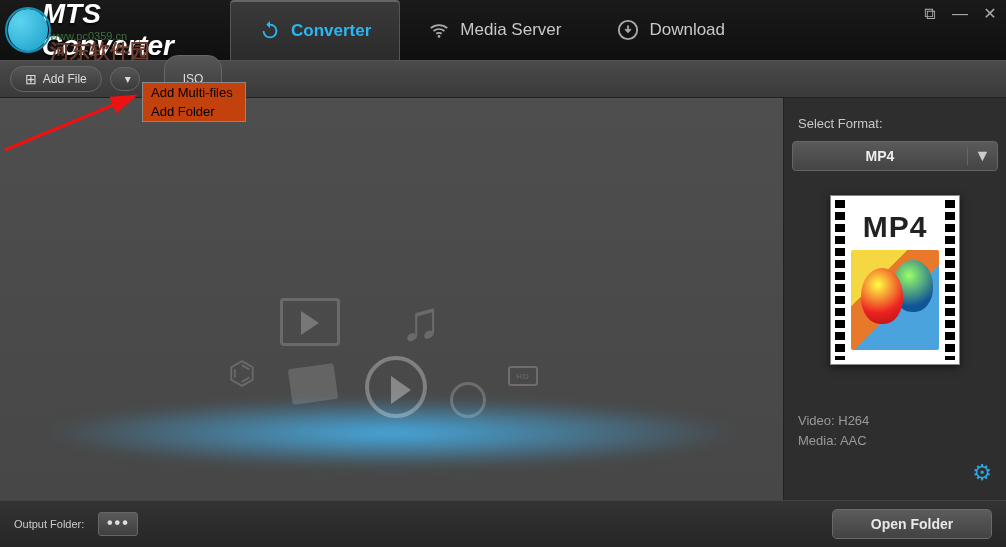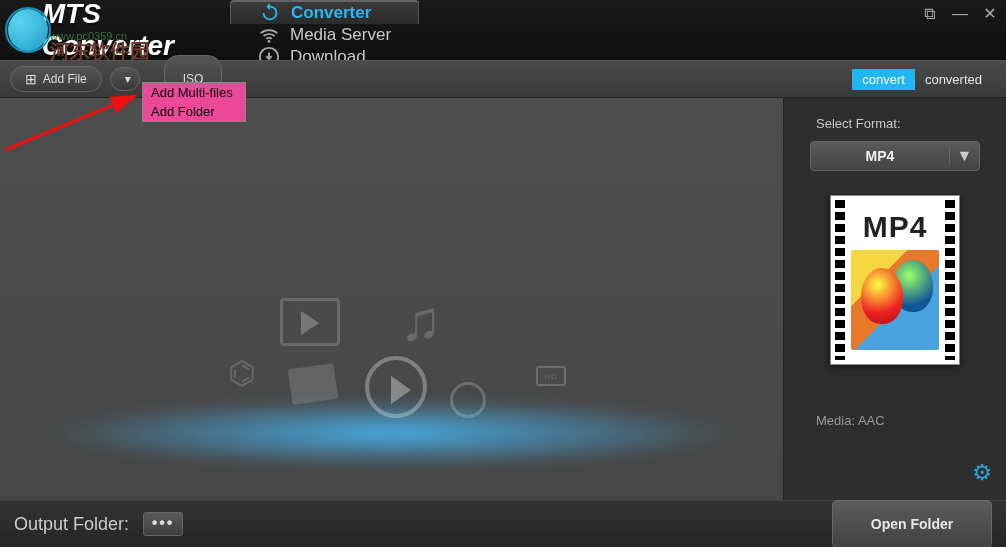--- a/index.html
+++ b/index.html
@@ -8,84 +8,84 @@
 
 .topbar { height:60px; background:linear-gradient(#1a1a1a,#0f0f0f); display:flex; align-items:center; position:relative; }
 .logo-area { width:230px; display:flex; align-items:center; padding-left:8px; }
 .logo-circle { width:42px; height:42px; border-radius:50%; background:radial-gradient(circle at 30% 30%,#5dd5f0,#1a9cc7); display:flex; align-items:center; justify-content:center; position:relative; }
 .logo-circle::after { content:""; position:absolute; width:42px; height:42px; border-radius:50%; border:2px solid #1490bb; }
 .logo-text { font-size:28px; font-weight:bold; font-style:italic; color:#fff; margin-left:-6px; text-shadow:0 2px 2px rgba(0,0,0,.6); }
 .logo-text .s { color:#fff; }
 .watermark { position:absolute; left:50px; top:2px; font-size:20px; color:#6b3b2e; font-weight:bold; pointer-events:none;margin-top:36px; }
 .watermark2 { position:absolute; left:50px; top:30px; font-size:11px; color:#3e6e3e; pointer-events:none; }
 
-.nav { display:flex; height:60px;flex-direction:column; }
+.nav { display:flex; height:60px; }
 .nav-tab { display:flex; align-items:center; gap:10px; padding:0 28px; color:#c8c8c8; font-size:17px; cursor:pointer; position:relative; }
 .nav-tab.active { background:linear-gradient(#3a3a3a,#2b2b2b); border:1px solid #555; border-top:2px solid #666; border-bottom:none; border-radius:4px 4px 0 0; color:#27b8f5; }
 .nav-tab.active .nav-label { color:#27b8f5; font-weight:bold; }
 .nav-icon { width:22px; height:22px; display:flex; align-items:center; justify-content:center; }
 
 .win-controls { position:absolute; right:8px; top:6px; display:flex; gap:14px; }
 .win-btn { width:16px; height:16px; color:#aaa; cursor:pointer; font-size:16px; line-height:16px; text-align:center; }
 
 
 .toolbar { height:38px; background:linear-gradient(#4a4a4a,#3a3a3a); display:flex; align-items:center; padding:0 10px; position:relative; border-top:1px solid #555; border-bottom:1px solid #222;}
 .tool-btn { background:linear-gradient(#555,#3a3a3a); border:1px solid #666; border-radius:14px; padding:4px 14px; color:#ddd; font-size:12px; display:flex; align-items:center; gap:6px; cursor:pointer; margin-right:8px; }
 .tool-btn .plus { font-size:14px; }
 .dropdown-arrow-btn { width:24px; }
 .iso-btn { background:linear-gradient(#555,#3a3a3a); border:1px solid #666; border-radius:14px; padding:16px 18px; color:#ddd; font-size:12px; margin-left:16px;}
 .tabswitch { position:absolute; right:14px; top:8px; display:flex; font-size:13px; }
 .tabswitch .ts { padding:3px 10px; cursor:pointer; }
 .tabswitch .ts.active { background:#1fb6f2; color:#fff; }
 .tabswitch .ts.inactive { color:#e5e5e5; }
 
 
-.dropdown { position:absolute; left:142px; top:82px; background:#ec4899; border:1px solid #888; font-size:13px; z-index:20; }
+.dropdown { position:absolute; left:142px; top:82px; background:#c2410c; border:1px solid #888; font-size:13px; z-index:20; }
 .dropdown .item { padding:2px 12px 2px 8px; cursor:pointer; color:#000; white-space:nowrap; }
 
 
 .main { display:flex; height:402px; }
 .canvas { flex:1; background:linear-gradient(#4e4e4e,#474747); position:relative; overflow:hidden; border-right:1px solid #222;}
 .glow { position:absolute; left:50%; top:300px; transform:translateX(-50%); width:700px; height:70px; background:radial-gradient(ellipse at center,rgba(70,180,240,.9),rgba(70,180,240,0) 70%); filter:blur(6px); }
 .ghost-icon { position:absolute; color:rgba(255,255,255,.18); }
 .gi1 { left:280px; top:200px; width:60px; height:48px; border:3px solid rgba(255,255,255,.18); border-radius:4px;}
 .gi1::before{content:"";position:absolute;left:18px;top:10px;border-left:18px solid rgba(255,255,255,.25);border-top:12px solid transparent;border-bottom:12px solid transparent;}
 .gi2 { left:400px; top:190px; font-size:56px; }
 .gi3 { left:365px; top:258px; width:62px; height:62px; border:4px solid rgba(255,255,255,.3); border-radius:50%; }
 .gi3::before{content:"";position:absolute;left:22px;top:16px;border-left:20px solid rgba(255,255,255,.35);border-top:14px solid transparent;border-bottom:14px solid transparent;}
 .gi4 { left:228px; top:256px; font-size:32px; }
 .gi5 { left:290px; top:268px; width:46px; height:36px; background:rgba(255,255,255,.15); border-radius:3px; transform:rotate(-8deg);}
 .gi6 { left:450px; top:284px; width:36px; height:36px; border:3px solid rgba(255,255,255,.2); border-radius:50%;}
-.gi7 { left:536px; top:268px; width:30px; height:20px; border:2px solid rgba(255,255,255,.2); border-radius:3px; font-size:8px; text-align:center; line-height:17px; letter-spacing:1px;}
+.gi7 { left:508px; top:268px; width:30px; height:20px; border:2px solid rgba(255,255,255,.2); border-radius:3px; font-size:8px; text-align:center; line-height:17px; letter-spacing:1px;}
 
 
 .arrow { position:absolute; left:0; top:90px; z-index:15; pointer-events:none;}
 
 
-.side { width:222px; background:#2e2e2e; padding:14px 26px; position:relative; }
+.side { width:222px; background:#2e2e2e; padding:14px 8px; position:relative; }
 .side-title { color:#c8c8c8; font-size:13px; margin:4px 0 10px 6px; }
 .format-select { background:linear-gradient(#5a5a5a,#444); border:1px solid #666; border-radius:4px; height:30px; display:flex; align-items:center; position:relative; cursor:pointer; }
 .format-select .val { flex:1; text-align:center; color:#eee; font-size:14px; font-weight:bold; }
 .format-select .chev { width:30px; border-left:1px solid #666; text-align:center; color:#ccc;}
 .thumb { margin:24px auto 0; width:130px; height:170px; background:#fff; border:1px solid #888; box-shadow:0 2px 8px rgba(0,0,0,.6); position:relative; padding:6px;}
 .thumb .filmstrip { position:absolute; left:4px; top:4px; bottom:4px; width:10px; background:repeating-linear-gradient(#000 0 8px,#fff 8px 12px);}
 .thumb .filmstrip.r { left:auto; right:4px;}
 .thumb-label { font-size:30px; font-weight:900; color:#222; text-align:center; margin-top:8px; letter-spacing:1px;}
 .thumb-img { margin:6px 14px 0; height:100px; background:linear-gradient(135deg,#f5d742 0 30%,#e8782a 30% 55%,#4aa3dd 55% 100%); border-radius:2px; position:relative; overflow:hidden;}
 .thumb-img::after{content:"";position:absolute;left:10px;top:18px;width:42px;height:56px;background:radial-gradient(circle at 40% 30%,#ff4,#e22 60%,#a11);border-radius:50% 50% 46% 46%;}
 .thumb-img::before{content:"";position:absolute;right:6px;top:10px;width:40px;height:52px;background:radial-gradient(circle at 40% 30%,#9f6,#159 70%);border-radius:50% 50% 46% 46%;}
 .details { margin-top:46px; color:#9a9a9a; font-size:13px; line-height:20px; padding-left:6px;}
 .gear { position:absolute; right:14px; bottom:14px; color:#2aa6e0; font-size:22px; cursor:pointer;}
 
 
 .bottom { height:47px; background:linear-gradient(#333,#262626); display:flex; align-items:center; padding:0 14px; border-top:1px solid #444;}
-.out-label { color:#ccc; font-size:18px; margin-right:8px;}
+.out-label { color:#ccc; font-size:11px; margin-right:8px;}
 .out-path { flex:0 0 600px; height:24px; background:#2a2a2a; border:1px solid #555; border-radius:3px; color:#c8c8c8; font-size:13px; padding:3px 8px;}
 .browse { margin-left:6px; width:40px; height:24px; background:linear-gradient(#5a5a5a,#3f3f3f); border:1px solid #666; border-radius:3px; color:#ddd; text-align:center; line-height:20px; cursor:pointer; letter-spacing:2px; font-weight:bold;}
-.open-folder { margin-left:auto; width:160px; height:48px; background:linear-gradient(#5c5c5c,#424242); border:1px solid #6a6a6a; border-radius:5px; color:#e8e8e8; font-size:14px; font-weight:bold; cursor:pointer;}
+.open-folder { margin-left:auto; width:160px; height:30px; background:linear-gradient(#5c5c5c,#424242); border:1px solid #6a6a6a; border-radius:5px; color:#e8e8e8; font-size:14px; font-weight:bold; cursor:pointer;}
 </style>
 </head>
 <body>
 
 <div class="topbar">
   <div class="watermark">河东软件园</div>
   <div class="watermark2">www.pc0359.cn</div>
   <div class="logo-area">
     <div class="logo-circle"></div>
     <div class="logo-text"><span class="s">MTS Converter</span></div>
@@ -129,24 +129,20 @@
   <div class="tool-btn">
     <span class="plus">⊞</span>
     <span>Add File</span>
   </div>
   <div class="tool-btn dropdown-arrow-btn">
     <span>▾</span>
   </div>
   <div class="iso-btn">
     <span>ISO</span>
   </div>
-  <div class="tabswitch">
-    <div class="ts active">convert</div>
-    <div class="ts inactive">converted</div>
-  </div>
 </div>
 
 <svg class="arrow" width="150" height="70">
   <defs>
       <marker id="ah" markerWidth="10" markerHeight="10" refX="8" refY="3" orient="auto">
         <path d="M0,0 L0,6 L9,3 z" fill="#e11"></path>
       </marker>
     </defs>
   <line x1="5" y1="60" x2="135" y2="6" stroke="#e11" stroke-width="3" marker-end="url(#ah)"></line>
 </svg>
@@ -174,20 +170,21 @@
       <div class="val">MP4</div>
       <div class="chev">▼</div>
     </div>
     <div class="thumb">
       <div class="filmstrip"></div>
       <div class="filmstrip r"></div>
       <div class="thumb-label">MP4</div>
       <div class="thumb-img"></div>
     </div>
     <div class="details">
+      <div>Video: H264</div>
       <div>Media: AAC</div>
     </div>
     <div class="gear">
       <span>⚙</span>
     </div>
   </div>
 </div>
 
 <div class="bottom">
   <div class="out-label">Output Folder:</div>

